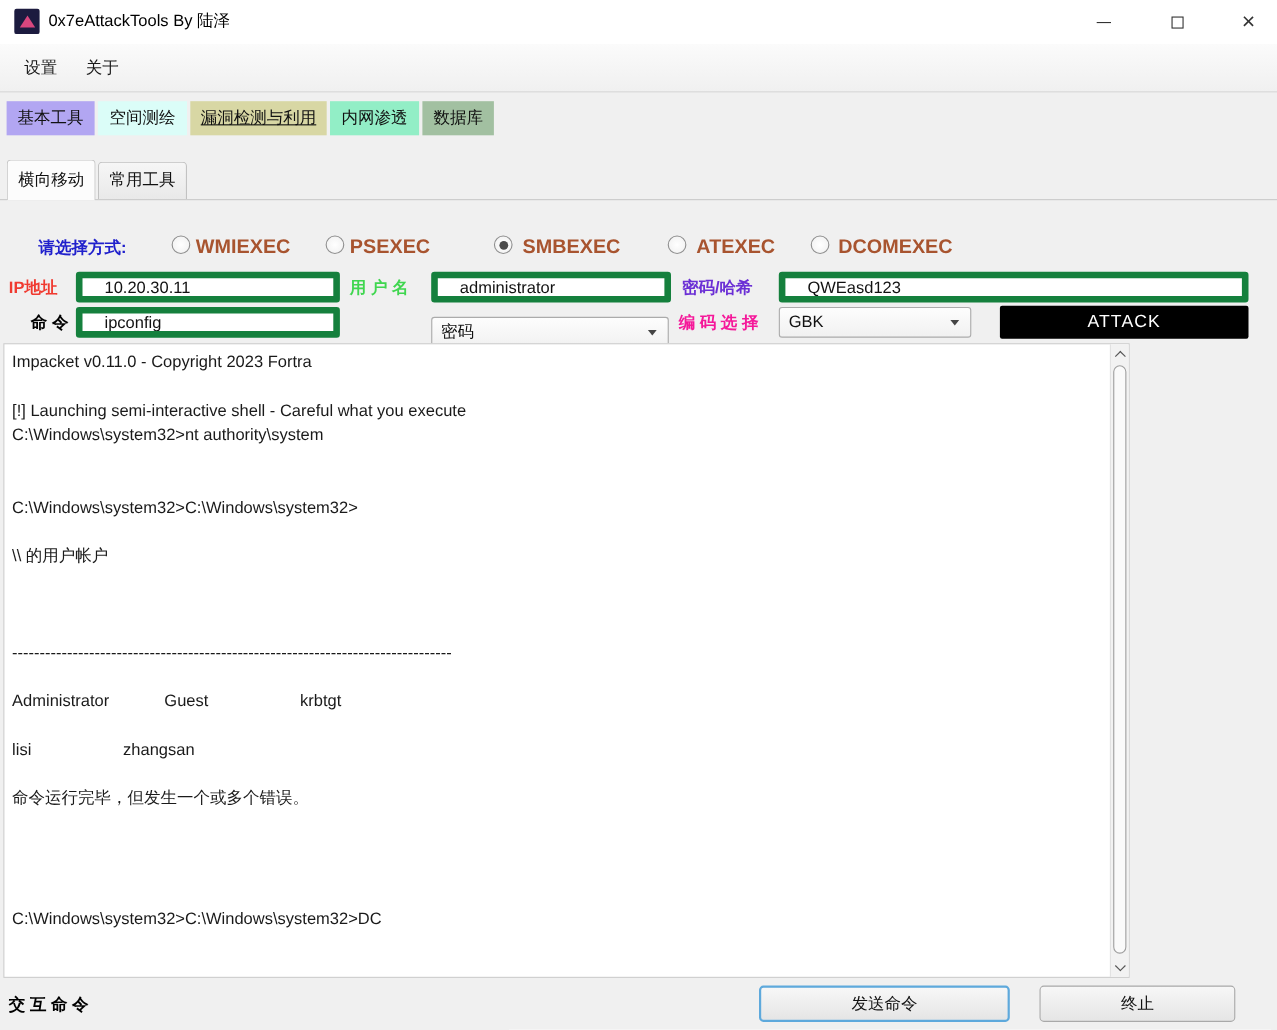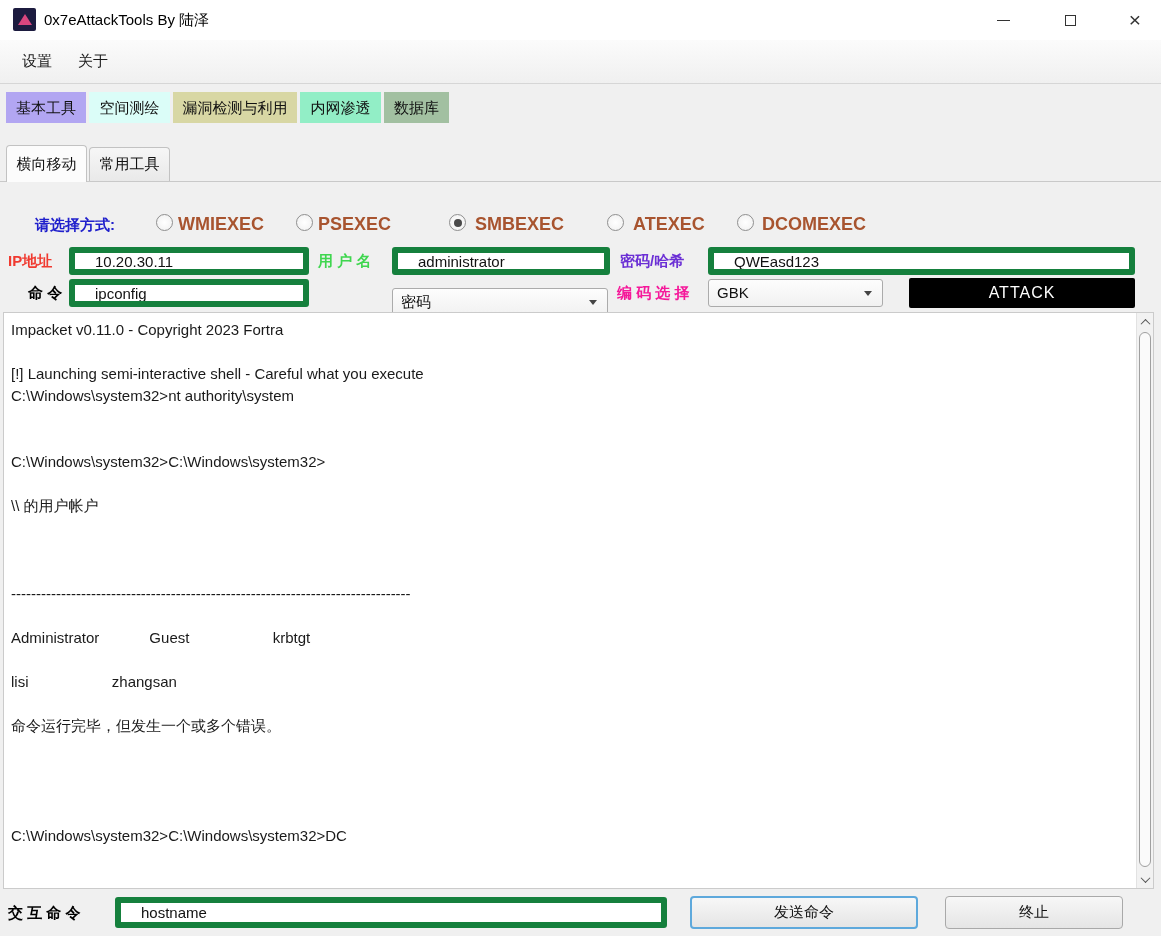--- a/index.html
+++ b/index.html
@@ -22,21 +22,21 @@
 
   
   .menubar { position:absolute; left:0; top:40px; width:1161px; height:44px;
              background:linear-gradient(#fbfbfb,#f0f0f0); border-bottom:1px solid #d6d6d6;
              display:flex; align-items:center; padding-left:22px; gap:26px; font-size:15px; color:#1a1a1a; }
   .menu-item { cursor:default; }
 
   
   .tabs1 { position:absolute; left:6px; top:92px; display:flex; gap:3px; }
   .tab1 { height:31px; line-height:31px; text-align:center; font-size:15px; color:#111; }
-  .tab1.w0 { width:80px; } .tab1.w1 { width:81px; } .tab1.w2 { width:124px; }
+  .tab1.w0 { width:80px; } .tab1.w1 { width:81px; } .tab1.w2 { width:124px;text-decoration:underline; }
   .tab1.w3 { width:81px; } .tab1.w4 { width:65px; }
 
   
   .tabline { position:absolute; left:0; top:181px; width:1161px; height:1px; background:#c9c9c9; z-index:1; }
   .tab2 { position:absolute; text-align:center; font-size:15px; color:#111;
           border:1px solid #c2c2c2; border-bottom:none; border-radius:4px 4px 0 0; }
   .tab2.active { left:6px; top:145px; width:81px; height:37px; line-height:35px; background:#fcfcfc; z-index:3; }
   .tab2.idle   { left:89px; top:147px; width:81px; height:34px; line-height:32px;
                  background:linear-gradient(#f6f6f6,#e9e9e9); z-index:2; }
 
@@ -51,21 +51,21 @@
   .tb { position:absolute; height:28px; border:6px solid #15803d; border-radius:3px; background:#fff;
         font-size:15px; padding-left:20px; font-family:"Liberation Sans","DejaVu Sans",sans-serif; color:#111; outline:none; }
   .combo { position:absolute; height:28px; border:1px solid #ababab; border-radius:3px;
            background:linear-gradient(#fdfdfd,#f1f1f1); font-size:15px; line-height:26px; padding-left:8px; color:#111; }
   .combo .arrow { position:absolute; right:10px; top:11px; width:0; height:0;
                   border-left:4.5px solid transparent; border-right:4.5px solid transparent; border-top:5.5px solid #444; }
   .attack-btn { position:absolute; left:909px; top:278px; width:226px; height:30px; border:none; border-radius:2px;
                 font-size:16px; letter-spacing:1px; cursor:pointer; font-family:"Liberation Sans","DejaVu Sans",sans-serif; }
 
   
-  .output { position:absolute; left:3px; top:312px; width:1151px; height:577px; background:#fff; border:1px solid #cbcbcb; }
+  .output { position:absolute; left:3px; top:312px; width:1024px; height:577px; background:#fff; border:1px solid #cbcbcb; }
   .out-text { position:absolute; left:0; top:0; right:18px; bottom:0; padding:6px 6px 0 7px; overflow:hidden;
               white-space:pre; font-size:15px; line-height:22px; color:#1a1a1a;
               font-family:"Liberation Sans","DejaVu Sans",sans-serif; }
   .scrollbar { position:absolute; right:0; top:0; bottom:0; width:17px; background:#f2f2f2; border-left:1px solid #e2e2e2; }
   .sb-btn { position:absolute; left:0; width:16px; height:16px; display:flex; align-items:center; justify-content:center; }
   .sb-up { top:1px; } .sb-down { bottom:1px; }
   .chev { width:7px; height:7px; border-left:1.6px solid #555; border-top:1.6px solid #555; }
   .chev.up { transform:rotate(45deg) translate(1px,1px); }
   .chev.down { transform:rotate(225deg) translate(1px,1px); }
   .sb-thumb { position:absolute; left:2px; right:2px; top:19px; bottom:21px; background:#fafafa;
@@ -190,17 +190,16 @@
           <div class="chev up"></div>
         </div>
       <div class="sb-thumb"></div>
       <div class="sb-btn sb-down">
           <div class="chev down"></div>
         </div>
     </div>
   </div>
 
   <div class="lbl" style="left:8px; top:904px; color:#000;">交 互 命 令</div>
-  <input class="tb" style="left: 115px; top: 897px; width: 552px; height: 31px;" value="hostname">
   <button class="btn btn-stop">终止</button>
   <button class="btn btn-send">发送命令</button>
 
 </div>
 
 </body></html>

